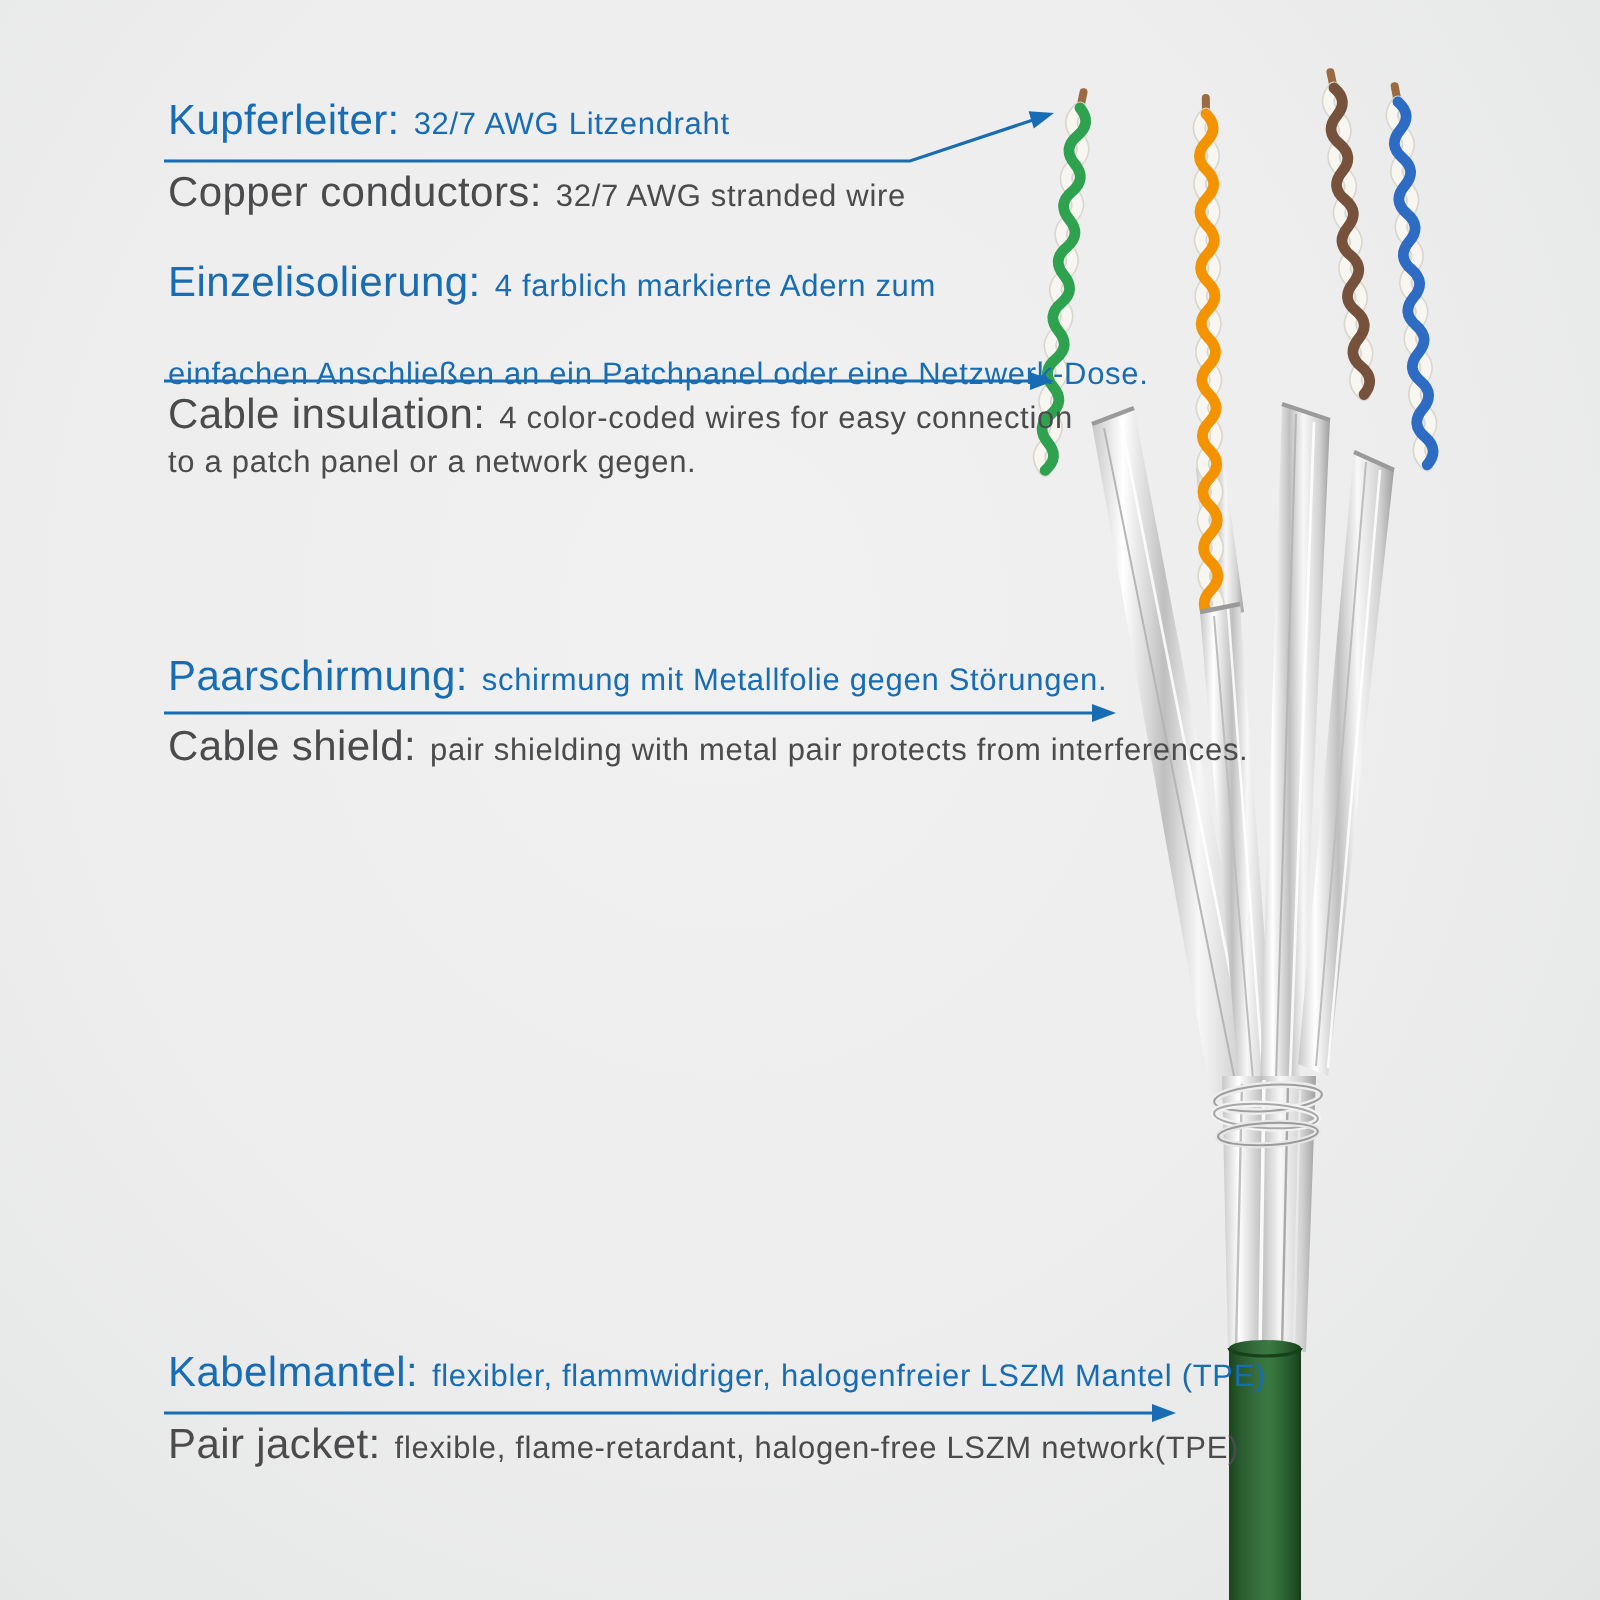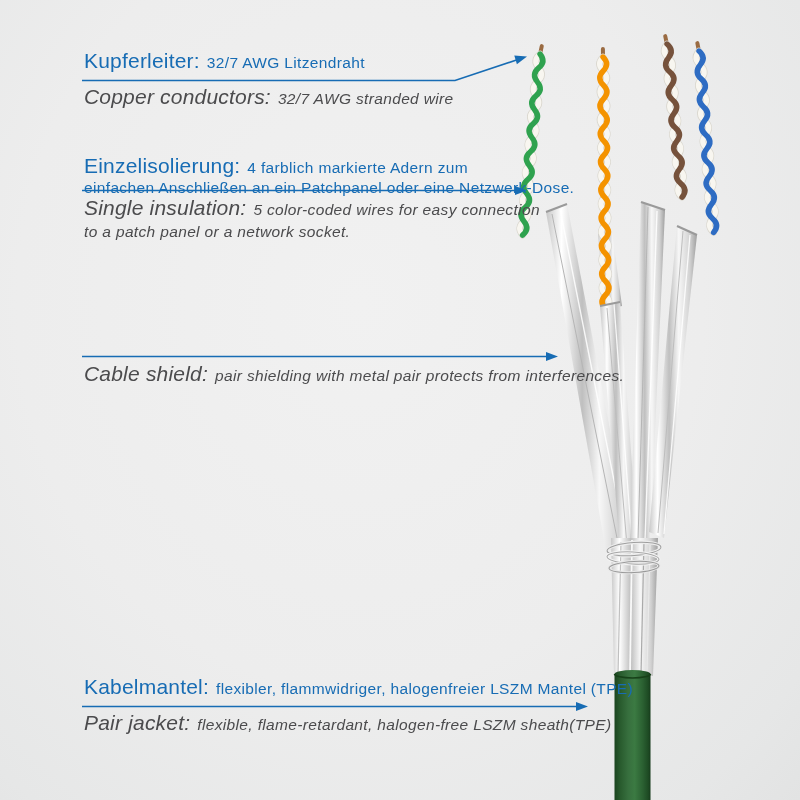--- a/index.html
+++ b/index.html
@@ -4,21 +4,21 @@
 <style>
   html,body{margin:0;padding:0;}
   body{background:#dfe0e0;font-family:"Liberation Sans",sans-serif;}
   #canvas{
     position:relative;width:800px;height:800px;overflow:hidden;
     background:radial-gradient(ellipse at 45% 38%, #f1f1f1 0%, #ededed 55%, #e6e7e7 88%, #e2e3e3 100%);
   }
   #cable-svg{position:absolute;left:0;top:0;}
   .line{position:absolute;left:84px;white-space:nowrap;letter-spacing:.2px;}
   .de{color:#176cb4;}
-  .en{color:#4b4b4d;font-style:italic;}
+  .en{color:#4b4b4d;}
   .term{font-size:21px;}
   .desc{font-size:15.5px;letter-spacing:.35px;margin-left:7px;}
   .cont{font-size:15.5px;letter-spacing:.35px;}
 </style>
 </head>
 <body>
 
 <div id="canvas">
 
   <svg id="cable-svg" width="800" height="800" viewBox="0 0 800 800">
@@ -125,33 +125,36 @@
     </g>
   </svg>
 
   <div class="line de" style="top:49px">
     <span class="term">Kupferleiter:</span><span class="desc">32/7 AWG Litzendraht</span>
   </div>
   <div class="line en" style="top:85px">
     <span class="term">Copper conductors:</span><span class="desc">32/7 AWG stranded wire</span>
   </div>
 
-  <div class="line de" style="top:154px">
+  <div class="line de" style="top:130px">
     <span class="term">Einzelisolierung:</span><span class="desc">4 farblich markierte Adern zum</span>
   </div>
   <div class="line de cont" style="top:179px">einfachen Anschließen an ein Patchpanel oder eine Netzwerk-Dose.</div>
   <div class="line en" style="top:196px">
-    <span class="term">Single insulation:</span><span class="desc">5 color-coded wires for easy connection</span>
+    <span class="term">Cable insulation:</span><span class="desc">4 color-coded wires for easy connection</span>
   </div>
-  <div class="line en cont" style="top:223px">to a patch panel or a network socket.</div>
+  <div class="line en cont" style="top:223px">to a patch panel or a network gegen.</div>
 
+  <div class="line de" style="top:327px">
+    <span class="term">Paarschirmung:</span><span class="desc">schirmung mit Metallfolie gegen Störungen.</span>
+  </div>
   <div class="line en" style="top:362px">
     <span class="term">Cable shield:</span><span class="desc">pair shielding with metal pair protects from interferences.</span>
   </div>
 
   <div class="line de" style="top:675px">
     <span class="term">Kabelmantel:</span><span class="desc">flexibler, flammwidriger, halogenfreier LSZM Mantel (TPE)</span>
   </div>
   <div class="line en" style="top:711px">
-    <span class="term">Pair jacket:</span><span class="desc">flexible, flame-retardant, halogen-free LSZM sheath(TPE)</span>
+    <span class="term">Pair jacket:</span><span class="desc">flexible, flame-retardant, halogen-free LSZM network(TPE)</span>
   </div>
 
 </div>
 
 </body></html>

